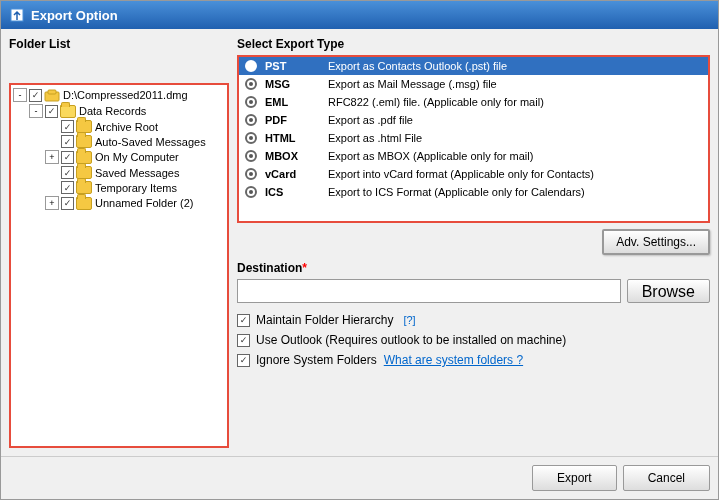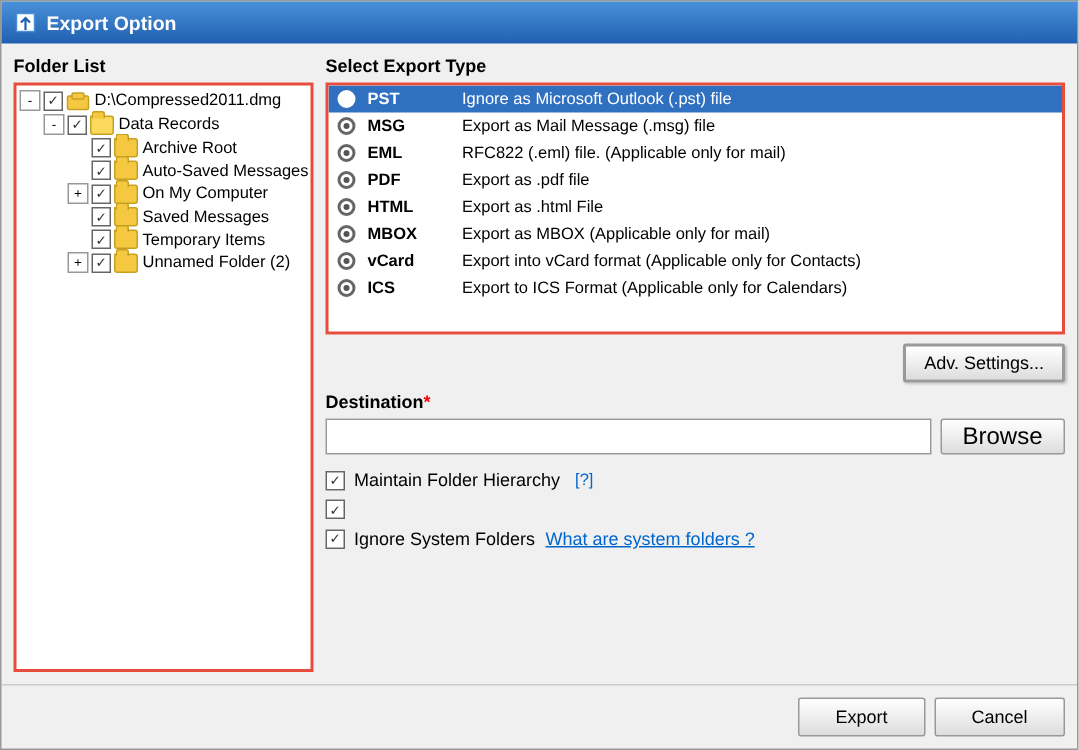--- a/index.html
+++ b/index.html
@@ -41,24 +41,25 @@
     }
     .content {
       display: flex;
       flex: 1;
       overflow: hidden;
       padding: 8px;
       gap: 8px;
     }
     
     .left-panel {
-      width: 200px;
-      flex-shrink: 0;
-      display: flex;
-      flex-direction: column;
+      width: 220px;
+      flex-shrink: 0;
+      display: flex;
+      flex-direction: column;
+      gap: 28px;
     }
     .panel-title {
       font-size: 12px;
       font-weight: bold;
       margin-bottom: 4px;
       color: #000;
     }
     .folder-list-container {
       border: 2px solid #e74c3c;
       background: white;
@@ -395,21 +396,21 @@
 
     <div class="right-panel">
 
       <div class="export-type-section">
         <div class="panel-title">Select Export Type</div>
         <div class="export-type-list">
 
           <div class="export-type-row selected">
             <div class="radio-btn selected"></div>
             <span class="export-type-name">PST</span>
-            <span class="export-type-desc">Ignore as Microsoft Outlook (.pst) file</span>
+            <span class="export-type-desc">Export as Contacts Outlook (.pst) file</span>
           </div>
 
           <div class="export-type-row">
             <div class="radio-btn"></div>
             <span class="export-type-name">MSG</span>
             <span class="export-type-desc">Export as Mail Message (.msg) file</span>
           </div>
 
           <div class="export-type-row">
             <div class="radio-btn"></div>
@@ -467,20 +468,21 @@
       <div class="options-section">
 
         <div class="option-row">
           <div class="option-checkbox checked"></div>
           <span class="option-label">Maintain Folder Hierarchy</span>
           <span class="option-help">[?]</span>
         </div>
 
         <div class="option-row">
           <div class="option-checkbox checked"></div>
+          <span class="option-label">Use Outlook (Requires outlook to be installed on machine)</span>
         </div>
 
         <div class="option-row">
           <div class="option-checkbox checked"></div>
           <span class="option-label">Ignore System Folders</span>
           <span class="option-link" style="margin-left:1px;">What are system folders ?</span>
         </div>
 
       </div>
     </div>

